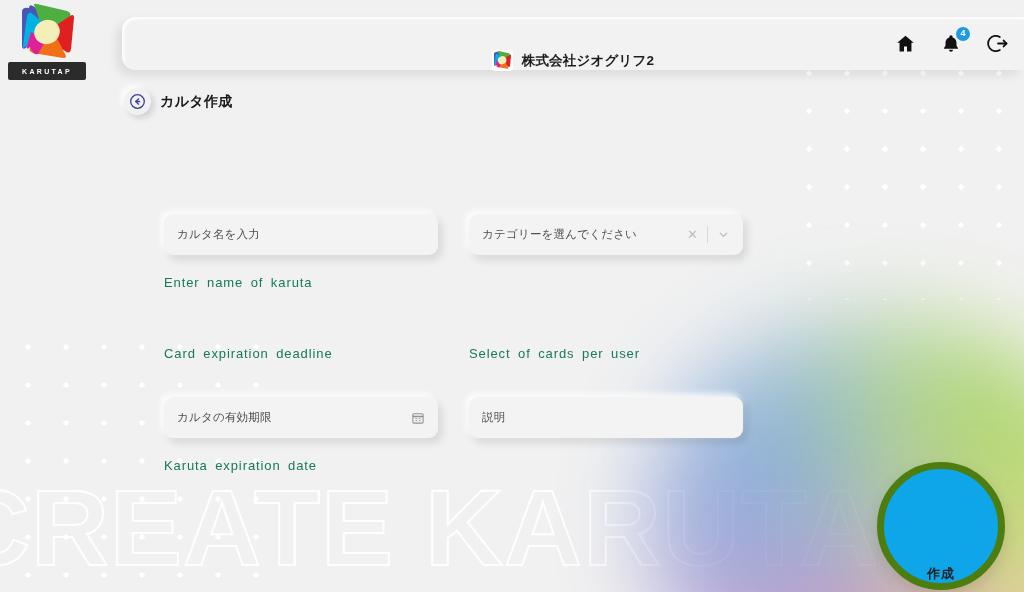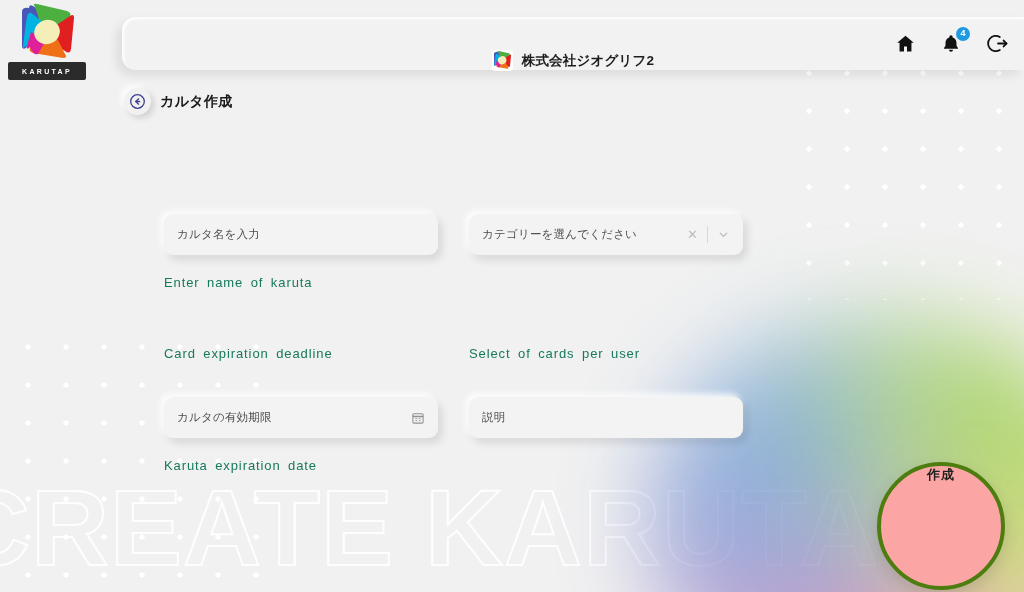--- a/index.html
+++ b/index.html
@@ -255,24 +255,24 @@
     color: #bdbdbd;
   }
   .cal-icon { flex: none; opacity: .62; cursor: pointer; }
 
   
   .create-btn {
     position: absolute;
     left: 877px; top: 462px;
     width: 128px; height: 128px;
     border-radius: 50%;
-    background: #fca5a5;
-    border: 4px solid #4d7c0f;
-    display: flex;
-    align-items: flex-start;
+    background: #0ea5e9;
+    border: 7px solid #4d7c0f;
+    display: flex;
+    align-items: flex-end;
     justify-content: center;
     cursor: pointer;
     box-shadow: 0 6px 16px rgba(0,0,0,.12);
   }
   .create-btn span {
     font-size: 13px;
     font-weight: 700;
     color: #1f1f1f;
     letter-spacing: 1px;
   }

